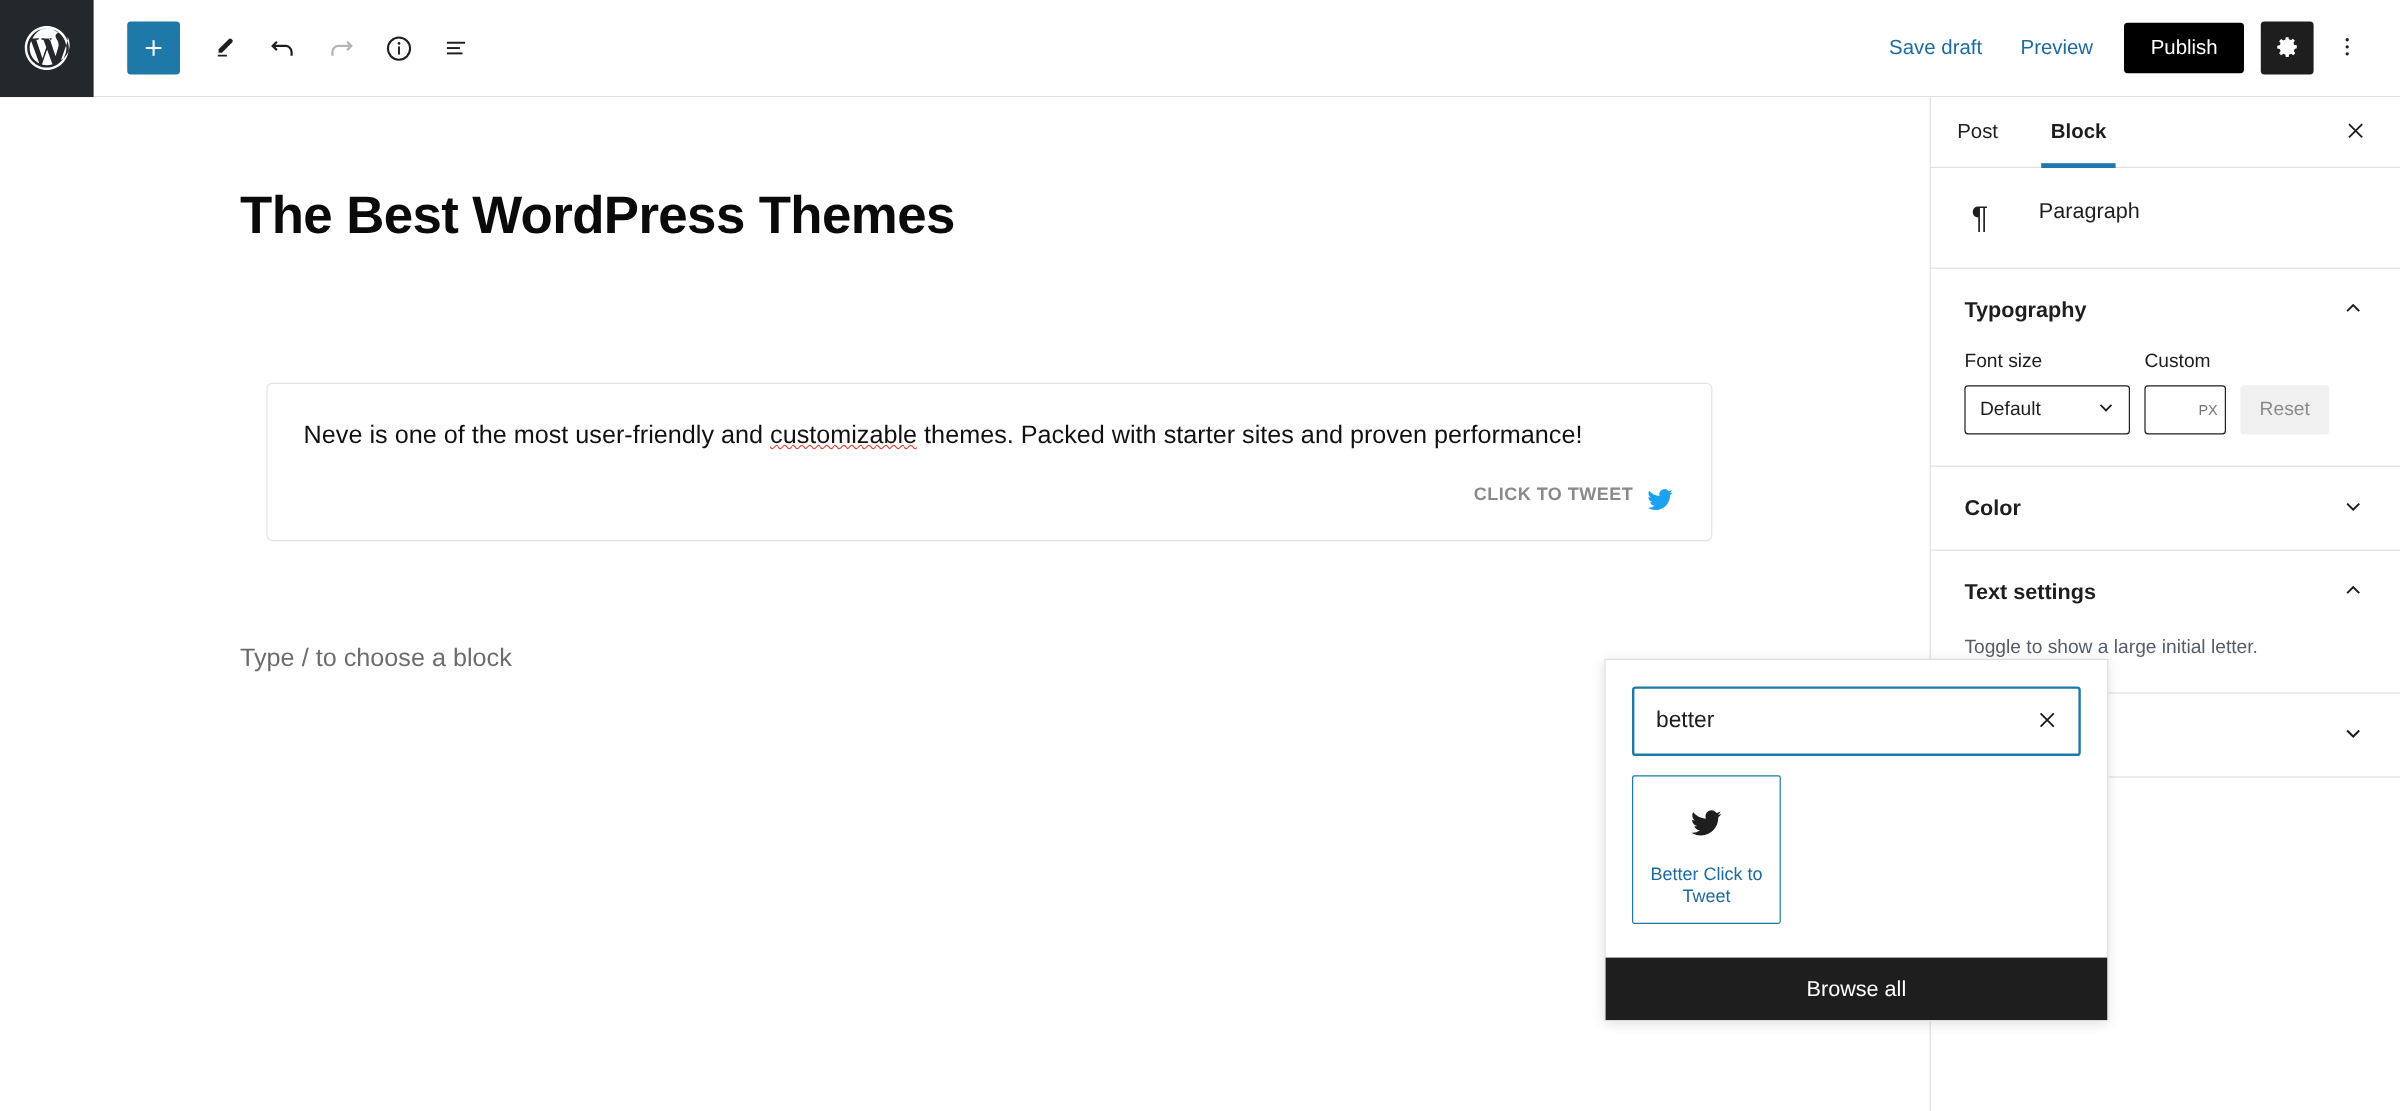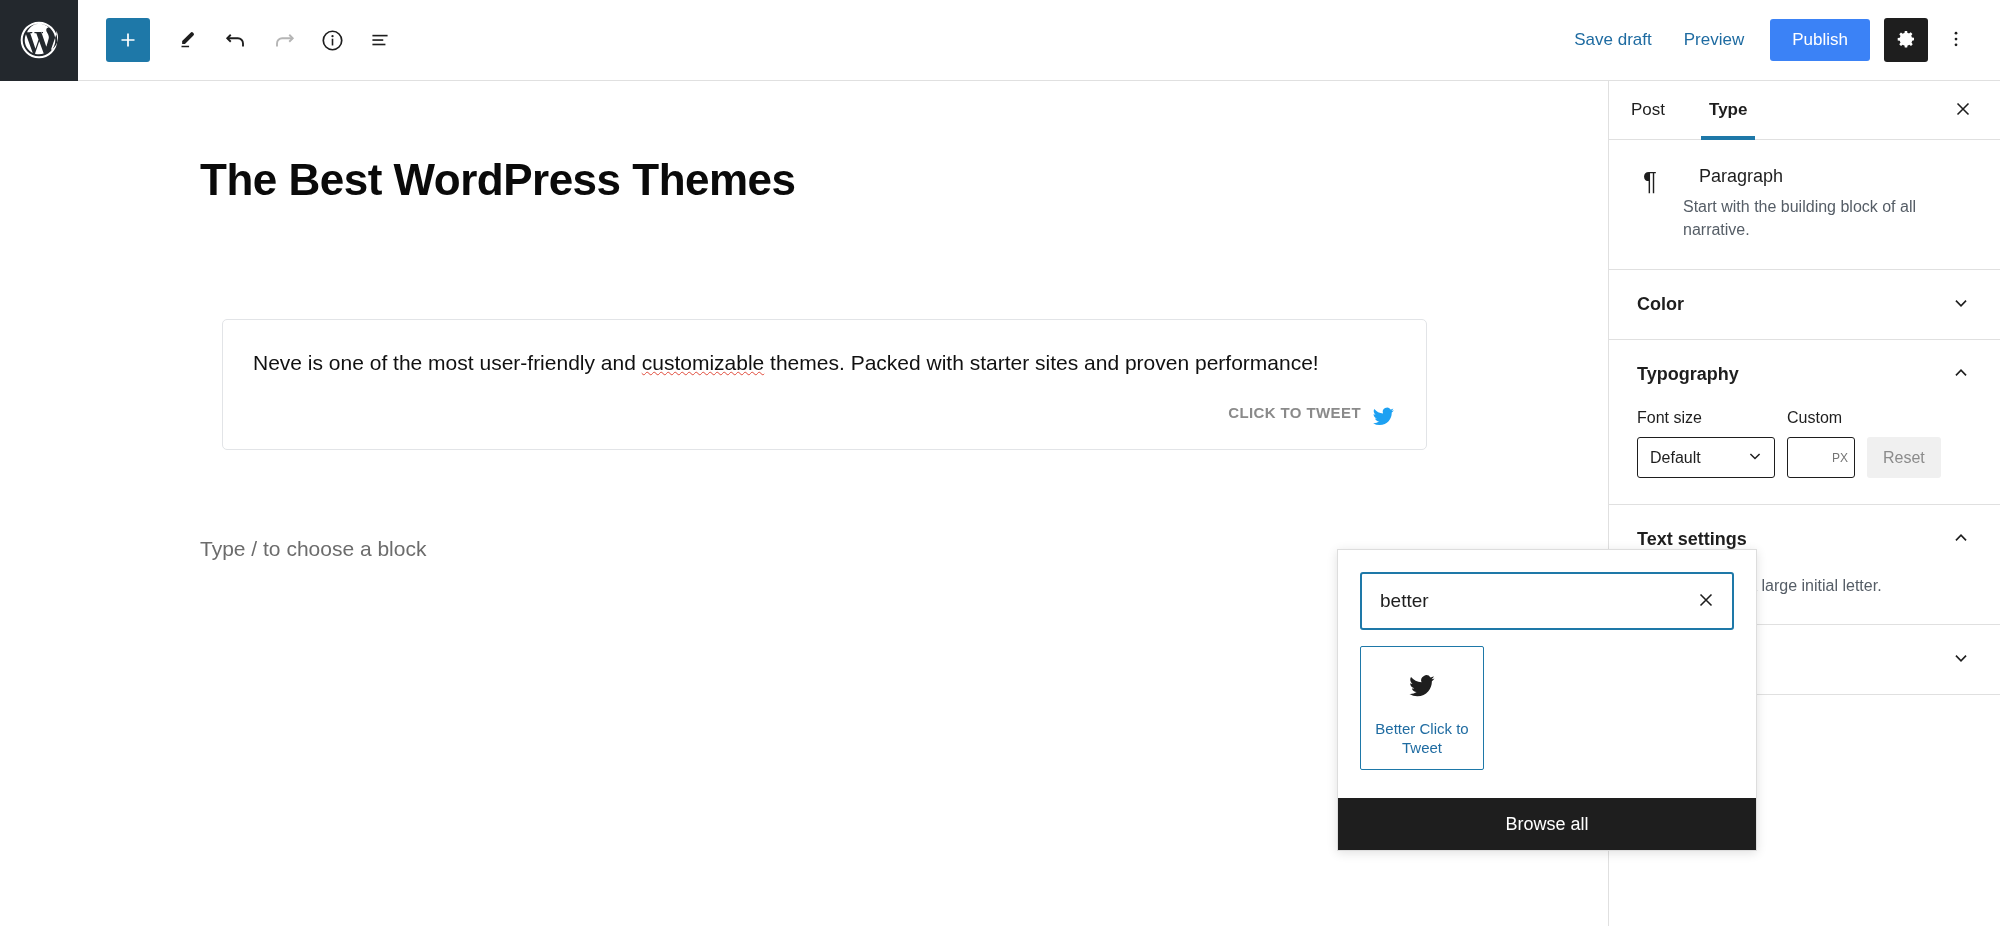--- a/index.html
+++ b/index.html
@@ -43,21 +43,21 @@
   .tb-spacer { flex: 1; }
 
   .tb-right { display: flex; align-items: center; padding-right: 22px; gap: 0; }
   .link-btn {
     background: none; border: none; cursor: pointer;
     color: #1e6ba1; font-size: 17px;
     font-family: "Liberation Sans", sans-serif;
     padding: 10px 16px; white-space: nowrap;
   }
   .publish-btn {
-    background: #3b82f6; color: #ffffff; border: none;
+    background: #000000; color: #ffffff; border: none;
     font-size: 17px; font-family: "Liberation Sans", sans-serif;
     padding: 11px 22px; border-radius: 3px; cursor: pointer;
     margin-left: 10px; margin-right: 14px;
   }
   .gear-btn {
     width: 44px; height: 44px; background: #1e1e1e;
     border: none; border-radius: 3px; cursor: pointer;
     display: flex; align-items: center; justify-content: center;
   }
   .more-btn {
@@ -370,49 +370,37 @@
             <path fill="#ffffff" d="M18 11.2h-5.2V6h-1.6v5.2H6v1.6h5.2V18h1.6v-5.2H18z"></path>
           </svg>
       </span>
     </button>
   </div>
 
   <div class="sidebar">
 
     <div class="sb-tabs">
       <button class="sb-tab">Post</button>
-      <button class="sb-tab active">Type</button>
+      <button class="sb-tab active">Block</button>
       <button class="sb-close">
         <span>
           <svg width="22" height="22" viewBox="0 0 24 24">
             <path fill="none" stroke="#1e1e1e" stroke-width="1.7" d="M6 6l12 12M18 6L6 18"></path>
           </svg>
         </span>
       </button>
     </div>
 
     <div class="blockinfo">
       <div class="blockinfo-icon">
         <span class="pilcrow">¶</span>
       </div>
       <div>
         <div class="blockinfo-title">Paragraph</div>
-        <div class="blockinfo-desc">Start with the building block of all narrative.</div>
       </div>
-    </div>
-
-    <div class="panel">
-      <button class="panel-head">
-        <span class="panel-title">Color</span>
-        <span>
-          <svg width="22" height="22" viewBox="0 0 24 24">
-              <path fill="none" stroke="#1e1e1e" stroke-width="1.8" d="M6.5 9.5L12 15l5.5-5.5"></path>
-            </svg>
-        </span>
-      </button>
     </div>
 
     <div class="panel">
       <button class="panel-head">
         <span class="panel-title">Typography</span>
         <span>
           <svg width="22" height="22" viewBox="0 0 24 24">
               <path fill="none" stroke="#1e1e1e" stroke-width="1.8" d="M6.5 14.5L12 9l5.5 5.5"></path>
             </svg>
         </span>
@@ -439,20 +427,31 @@
               <span class="px-unit">PX</span>
             </div>
           </div>
           <button class="reset-btn">Reset</button>
         </div>
       </div>
     </div>
 
     <div class="panel">
       <button class="panel-head">
+        <span class="panel-title">Color</span>
+        <span>
+          <svg width="22" height="22" viewBox="0 0 24 24">
+              <path fill="none" stroke="#1e1e1e" stroke-width="1.8" d="M6.5 9.5L12 15l5.5-5.5"></path>
+            </svg>
+        </span>
+      </button>
+    </div>
+
+    <div class="panel">
+      <button class="panel-head">
         <span class="panel-title">Text settings</span>
         <span>
           <svg width="22" height="22" viewBox="0 0 24 24">
               <path fill="none" stroke="#1e1e1e" stroke-width="1.8" d="M6.5 14.5L12 9l5.5 5.5"></path>
             </svg>
         </span>
       </button>
       <div class="panel-body">
         <div class="panel-text">Toggle to show a large initial letter.</div>
       </div>

